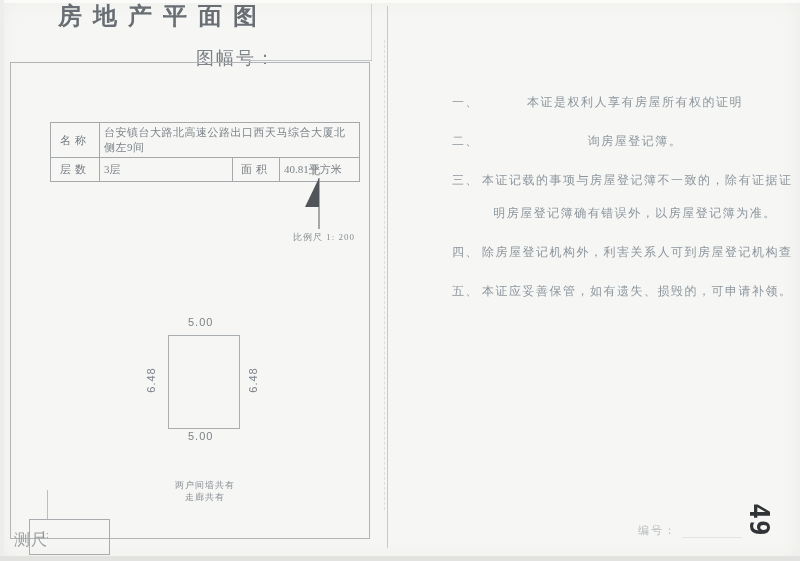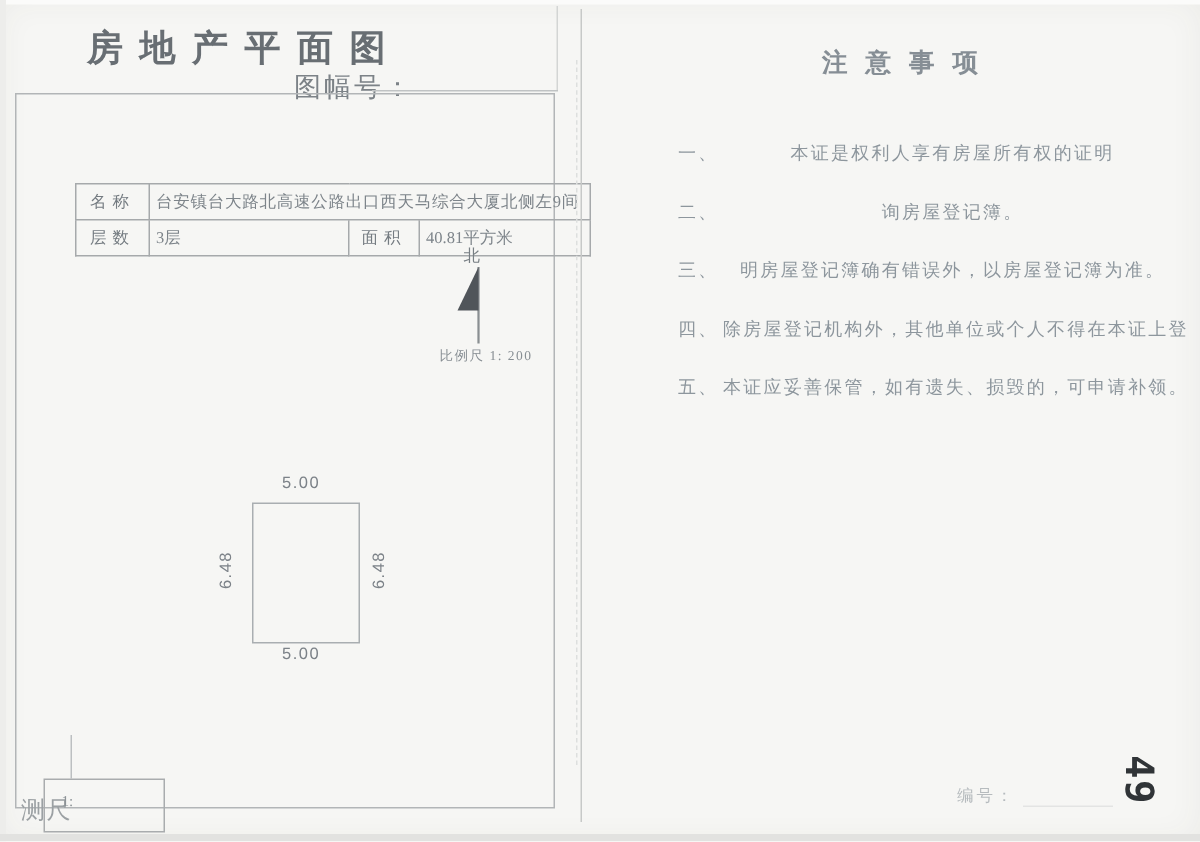--- a/index.html
+++ b/index.html
@@ -9,27 +9,27 @@
     box-shadow:inset 0 0 22px rgba(60,60,55,.06);
     font-family:"Liberation Serif", serif;
   }
   .abs{position:absolute;}
   
   .edge-bottom{left:0;right:0;bottom:0;height:5px;background:#e2e2e0;}
   .edge-left{left:0;top:0;bottom:0;width:4px;background:#ededeb;}
   .edge-top{left:0;right:0;top:0;height:3px;background:#fbfbfa;}
 
   
-  .lp-title{left:58px;top:16px;font-size:24px;font-weight:bold;letter-spacing:11px;color:#686e73;}
+  .lp-title{left:58px;top:0;font-size:24px;font-weight:bold;letter-spacing:11px;color:#686e73;}
   .sheet-no{left:196px;top:46px;font-size:18px;color:#7c8287;letter-spacing:2px;}
   .sheet-line{left:248px;top:60px;width:124px;height:1px;background:#c0c3c4;}
   .plan-border{left:10px;top:62px;width:358px;height:475px;border:1px solid #b2b5b7;}
   .tr-mark{left:371px;top:4px;width:1px;height:56px;background:#d3d5d4;}
 
-  .info-table{left:50px;top:122px;width:344px;border:1px solid #a6a9ab;border-collapse:collapse;color:#747b81;}
+  .info-table{left:50px;top:122px;width:310px;border:1px solid #a6a9ab;border-collapse:collapse;color:#747b81;}
   .info-table td{border:1px solid #a6a9ab;font-size:11px;padding:2px 4px;height:19px;}
   .cell-label{width:40px;text-align:center;letter-spacing:4px;}
   .cell-addr{font-size:10px;letter-spacing:0.5px;color:#7d848a;}
   .cell-val{color:#7d848a;margin-left:21px;}
   .w-floors{width:124px;}
   .w-area-label{width:38px;}
 
   .north-label{left:309px;top:163px;font-size:11px;color:#787f84;letter-spacing:1px;}
   .north-arrow{left:297px;top:175px;}
   .scale-text{left:293px;top:231px;font-size:9px;color:#878e93;letter-spacing:1px;}
@@ -103,47 +103,51 @@
     </svg>
   </div>
   <div class="abs scale-text">比例尺 1: 200</div>
 
   <div class="abs room-rect"></div>
   <div class="abs dim dim-top">5.00</div>
   <div class="abs dim dim-bottom">5.00</div>
   <div class="abs dim dim-left">6.48</div>
   <div class="abs dim dim-right">6.48</div>
 
+  <div class="abs plan-note">
+    <div>两户间墙共有</div>
+    <div>走廊共有</div>
+  </div>
 
   <div class="abs corner-tick"></div>
   <div class="abs corner-label">测尺</div>
   <div class="abs corner-box"></div>
   <div class="abs corner-val">1:</div>
 
   <div class="abs fold"></div>
   <div class="abs fold2"></div>
 
-  <div class="abs rp-title">注意事项</div>
 
   <div class="abs notes">
     <div class="note-item">
       <span class="note-num">一、</span>
       <div class="note-line">本证是权利人享有房屋所有权的证明</div>
     </div>
     <div class="note-item">
       <span class="note-num">二、</span>
       <div class="note-line">询房屋登记簿。</div>
     </div>
     <div class="note-item">
       <span class="note-num">三、</span>
+      <div class="note-line">本证记载的事项与房屋登记簿不一致的，除有证据证</div>
       <div class="note-line">明房屋登记簿确有错误外，以房屋登记簿为准。</div>
     </div>
     <div class="note-item">
       <span class="note-num">四、</span>
-      <div class="note-line">除房屋登记机构外，其他单位或个人不得在本证上登</div>
+      <div class="note-line">除房屋登记机构外，利害关系人可到房屋登记机构查</div>
     </div>
     <div class="note-item">
       <span class="note-num">五、</span>
       <div class="note-line">本证应妥善保管，如有遗失、损毁的，可申请补领。</div>
     </div>
   </div>
 
   <div class="abs serial">编号：</div>
   <div class="abs serial-line"></div>
   <div class="abs page-num">49</div>

